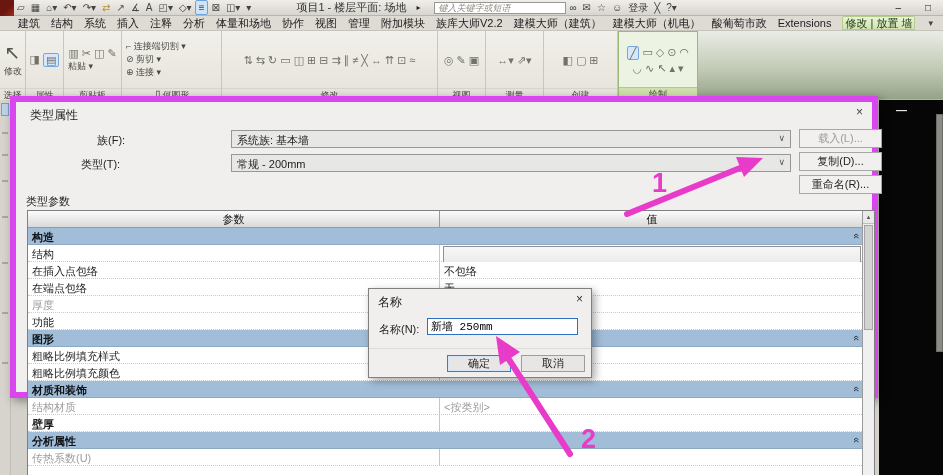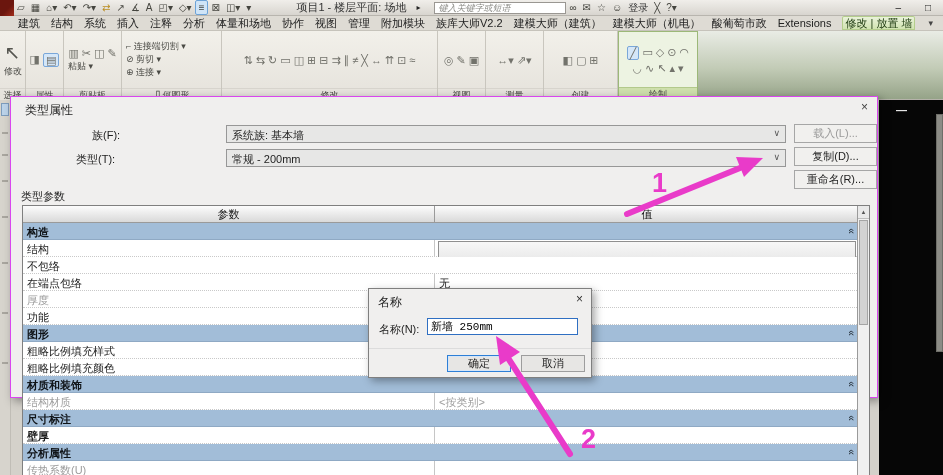--- a/index.html
+++ b/index.html
@@ -53,21 +53,21 @@
   .workarea{position:absolute;left:0;top:100px;width:943px;height:375px;background:#d4d1ca;}
   .left-sliver{position:absolute;left:0;top:100px;width:11px;height:375px;background:#d7d4cd;border-right:1px solid #c0bdb6;}
   .sliver-icon{margin:3px 1px;width:8px;height:13px;background:#bcd3ea;border:1px solid #7d9cbd;}
   .sliver-dash{margin:16px 2px 0 2px;width:6px;height:2px;background:#a9a69f;box-shadow:0 22px 0 #a9a69f,0 48px 0 #a9a69f,0 84px 0 #a9a69f,0 130px 0 #a9a69f,0 180px 0 #a9a69f,0 230px 0 #a9a69f;}
   .canvas{position:absolute;left:879px;top:100px;width:64px;height:375px;background:#060606;}
   .frag-min{position:absolute;left:17px;top:4px;color:#ececec;font-size:11px;font-weight:bold;}
   .canvas-scroll{position:absolute;right:0;top:14px;width:7px;height:238px;background:#8b8b85;border:1px solid #6e6e68;}
 
   
   .tdialog{position:absolute;left:10px;top:96px;width:868px;height:302px;background:#f0efee;
-    border:1px solid #d946ef;box-shadow:3px 3px 9px rgba(0,0,0,.38);z-index:10;font-size:11px;color:#1e1e1e;}
+    border:6px solid #d946ef;box-shadow:3px 3px 9px rgba(0,0,0,.38);z-index:10;font-size:11px;color:#1e1e1e;}
   .td-title{position:absolute;left:14px;top:5px;font-size:12px;}
   .td-close{position:absolute;right:9px;top:3px;font-size:12px;color:#444;cursor:default;}
   .fld-label{position:absolute;font-size:11px;}
   #lab-family{left:81px;top:31px;} #lab-type{left:65px;top:55px;}
   .combo{position:absolute;height:18px;background:#e7e7e6;border:1px solid #979797;}
   .combo .val{position:absolute;left:5px;top:2px;font-size:11px;white-space:nowrap;}
   .combo .arr{position:absolute;right:5px;top:2px;font-size:9px;color:#555;}
   #combo-family{left:215px;top:28px;width:560px;}
   #combo-type{left:215px;top:52px;width:560px;text-align:center;}
   .dbtn{position:absolute;left:783px;width:83px;height:19px;background:#f1f0ee;border:1px solid #a6a6a6;
@@ -348,20 +348,21 @@
             <span class="chev">«</span>
           </div>
 
           <div class="trow row">
             <span class="cell param">结构</span>
             <span class="cell value editbtn">编辑...</span>
 
           </div>
 
           <div class="trow row">
+            <span class="cell param">在插入点包络</span>
             <span class="cell value">不包络</span>
 
           </div>
 
           <div class="trow row">
             <span class="cell param">在端点包络</span>
             <span class="cell value">无</span>
 
           </div>
 
@@ -400,25 +401,20 @@
             <span class="cell value"></span>
             <span class="chev">«</span>
           </div>
 
           <div class="trow row">
             <span class="cell param disabled">结构材质</span>
             <span class="cell value disabled">&lt;按类别&gt;</span>
 
           </div>
 
-          <div class="trow group">
-            <span class="cell param">尺寸标注</span>
-            <span class="cell value"></span>
-            <span class="chev">«</span>
-          </div>
 
           <div class="trow row">
             <span class="cell param boldp">壁厚</span>
             <span class="cell value"></span>
 
           </div>
 
           <div class="trow group">
             <span class="cell param">分析属性</span>
             <span class="cell value"></span>

